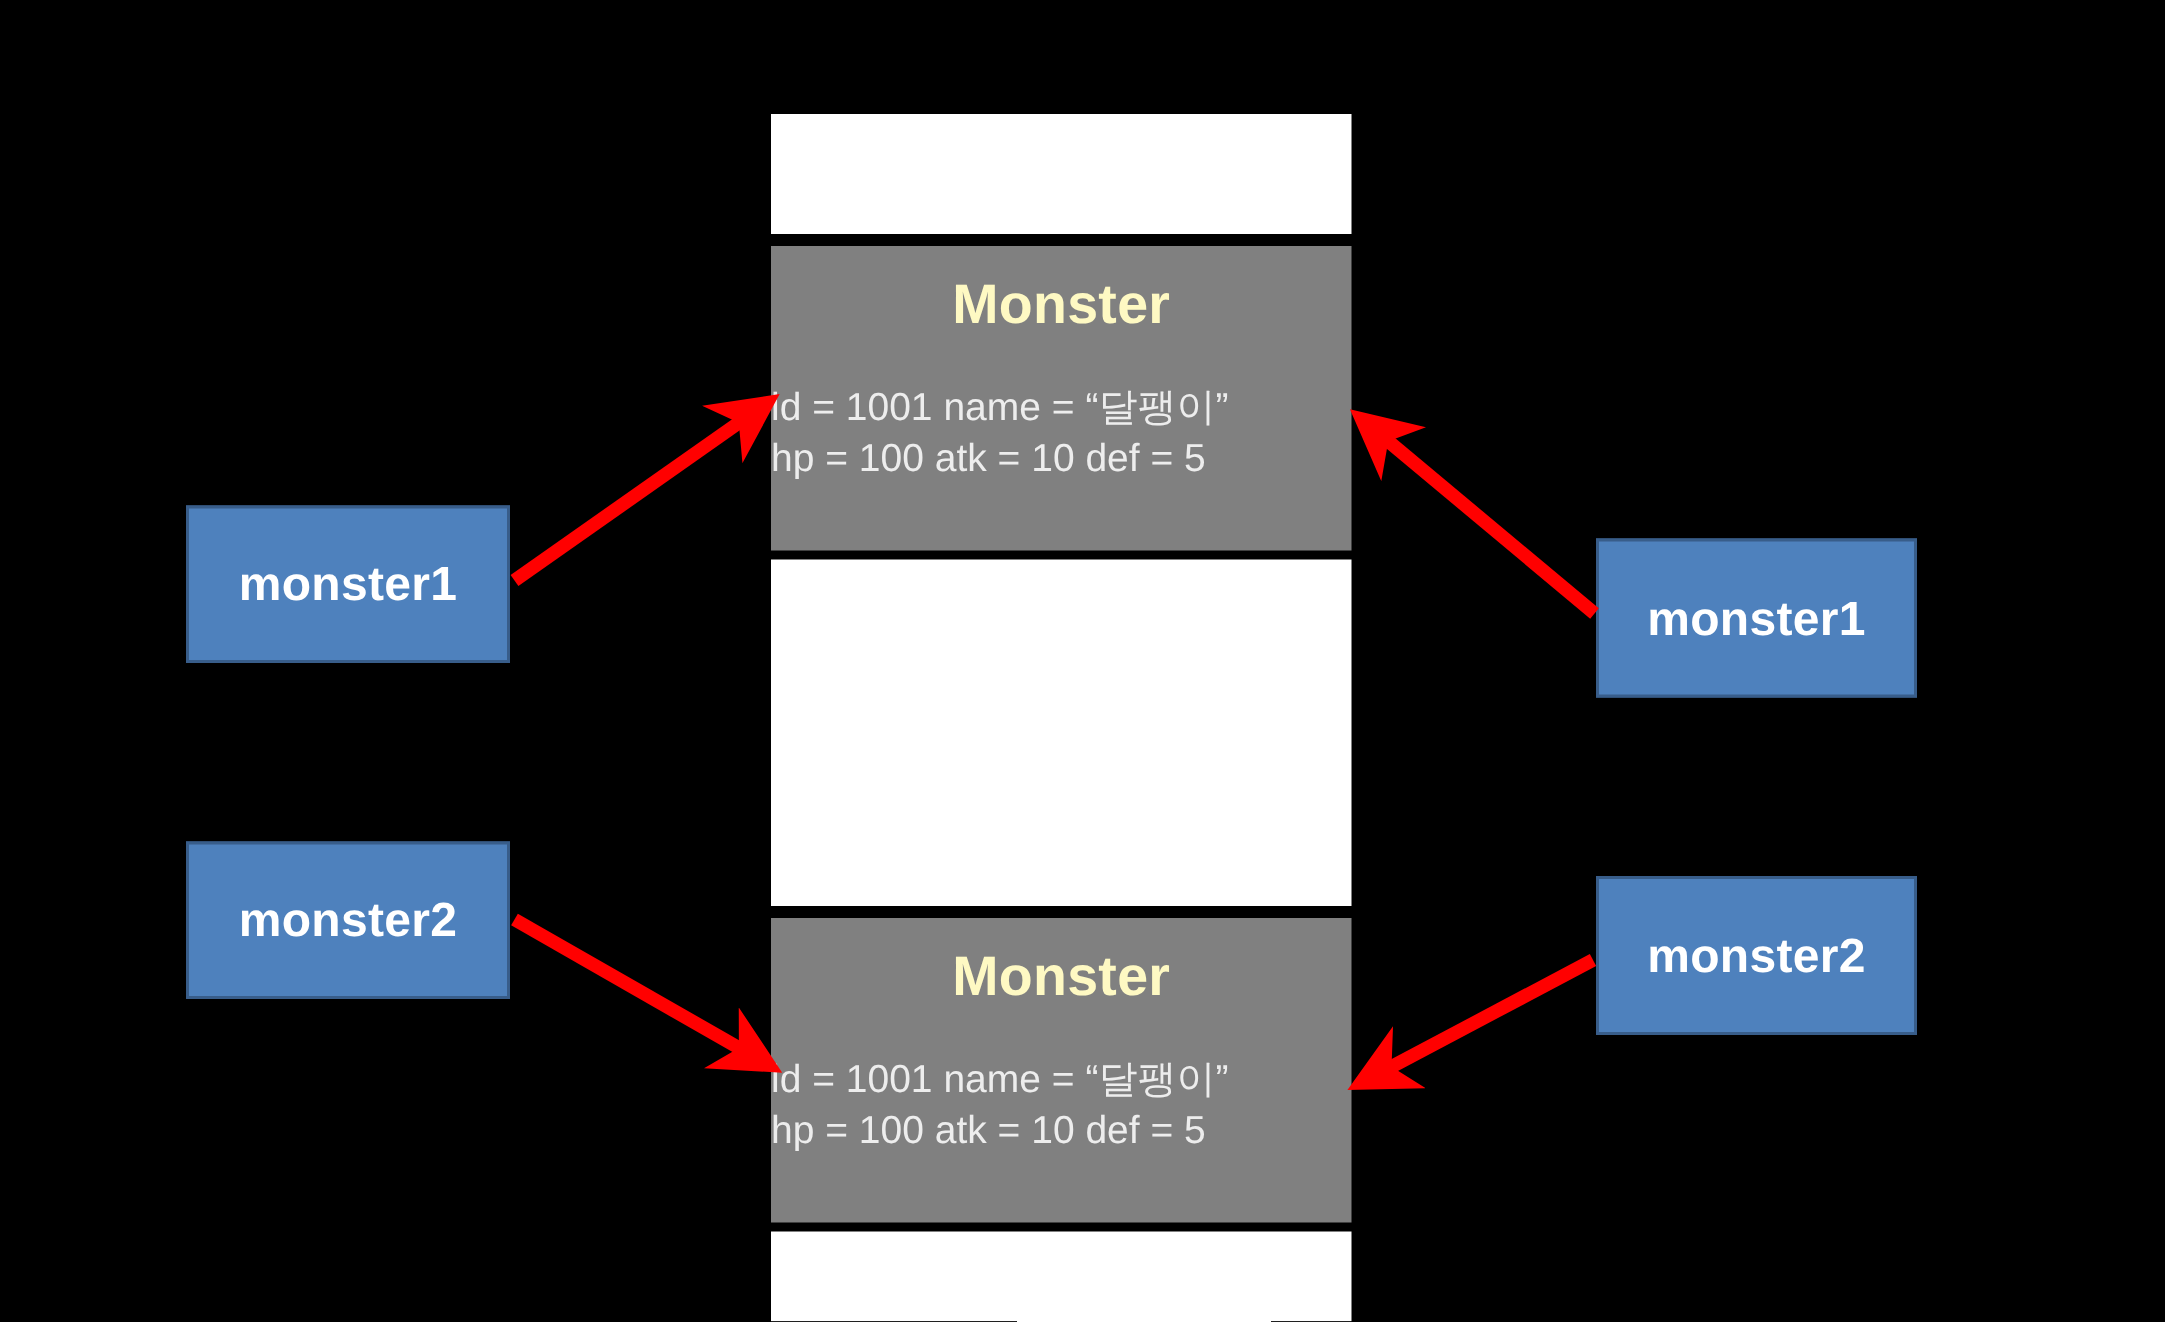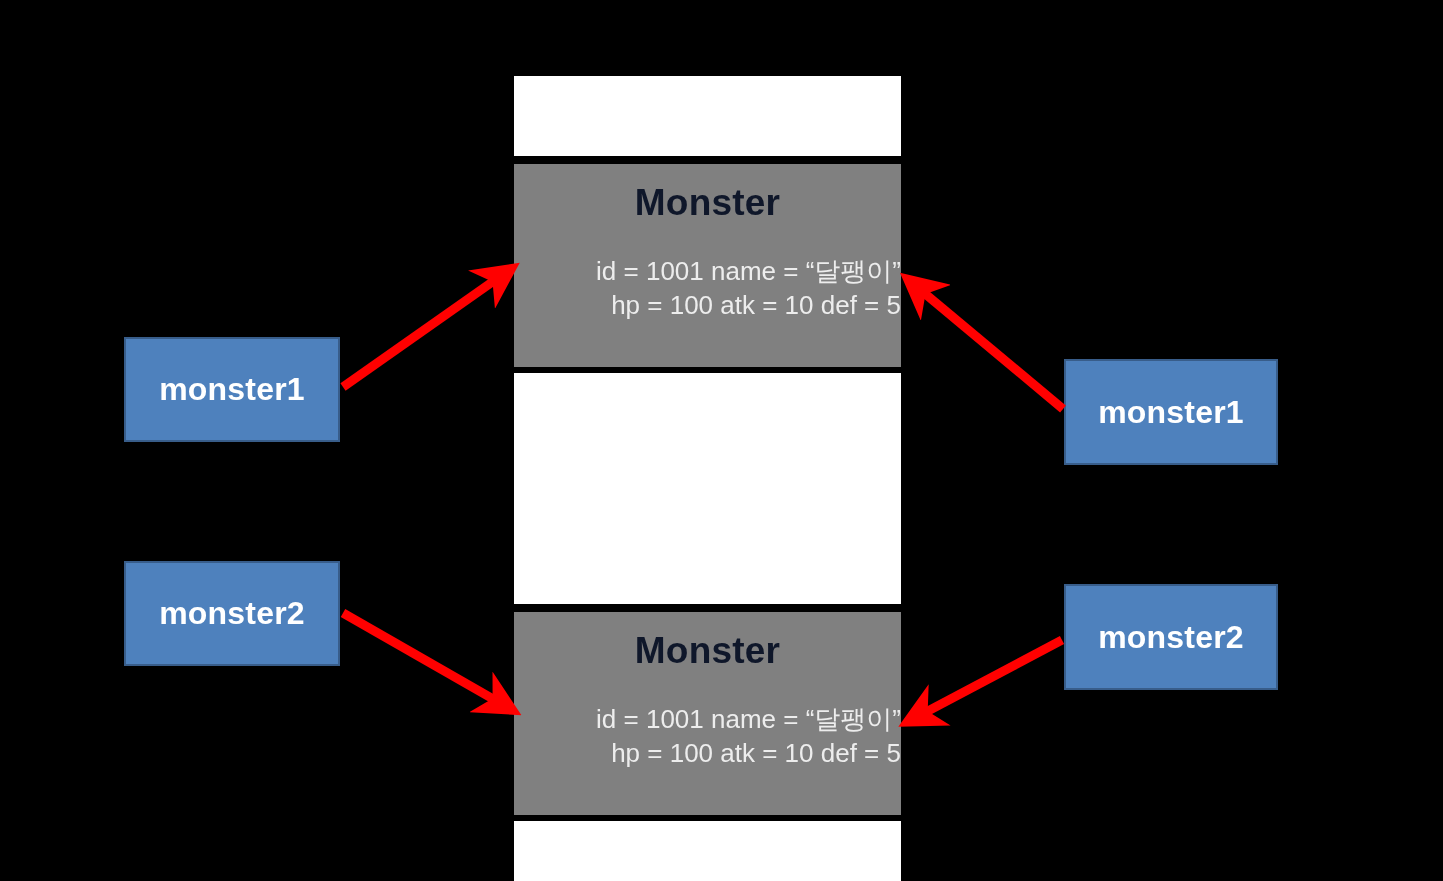--- a/index.html
+++ b/index.html
@@ -42,32 +42,32 @@
   .slot-empty-mid    { top: 297px; height: 231px; }
   .slot-obj-2        { top: 536px; height: 203px; }
   .slot-empty-bottom { top: 745px; height: 60px; }
 
   .obj-title {
     position: absolute;
     left: 0;
     right: 0;
     top: 20px;
     text-align: center;
-    color: #0f172a;
+    color: #fef9c3;
     font-size: 37px;
     font-weight: bold;
     letter-spacing: 0.2px;
     line-height: 1.05;
   }
   .obj-fields {
     position: absolute;
     left: 0;
     right: 0;
     top: 90px;
-    text-align: right;
+    text-align: left;
     color: #EDEDED;
     font-size: 26px;
     line-height: 1.32;
     font-weight: normal;
     white-space: nowrap;
   }
   .obj-fields .fline { display: block; }
 
   
   .var-box {

